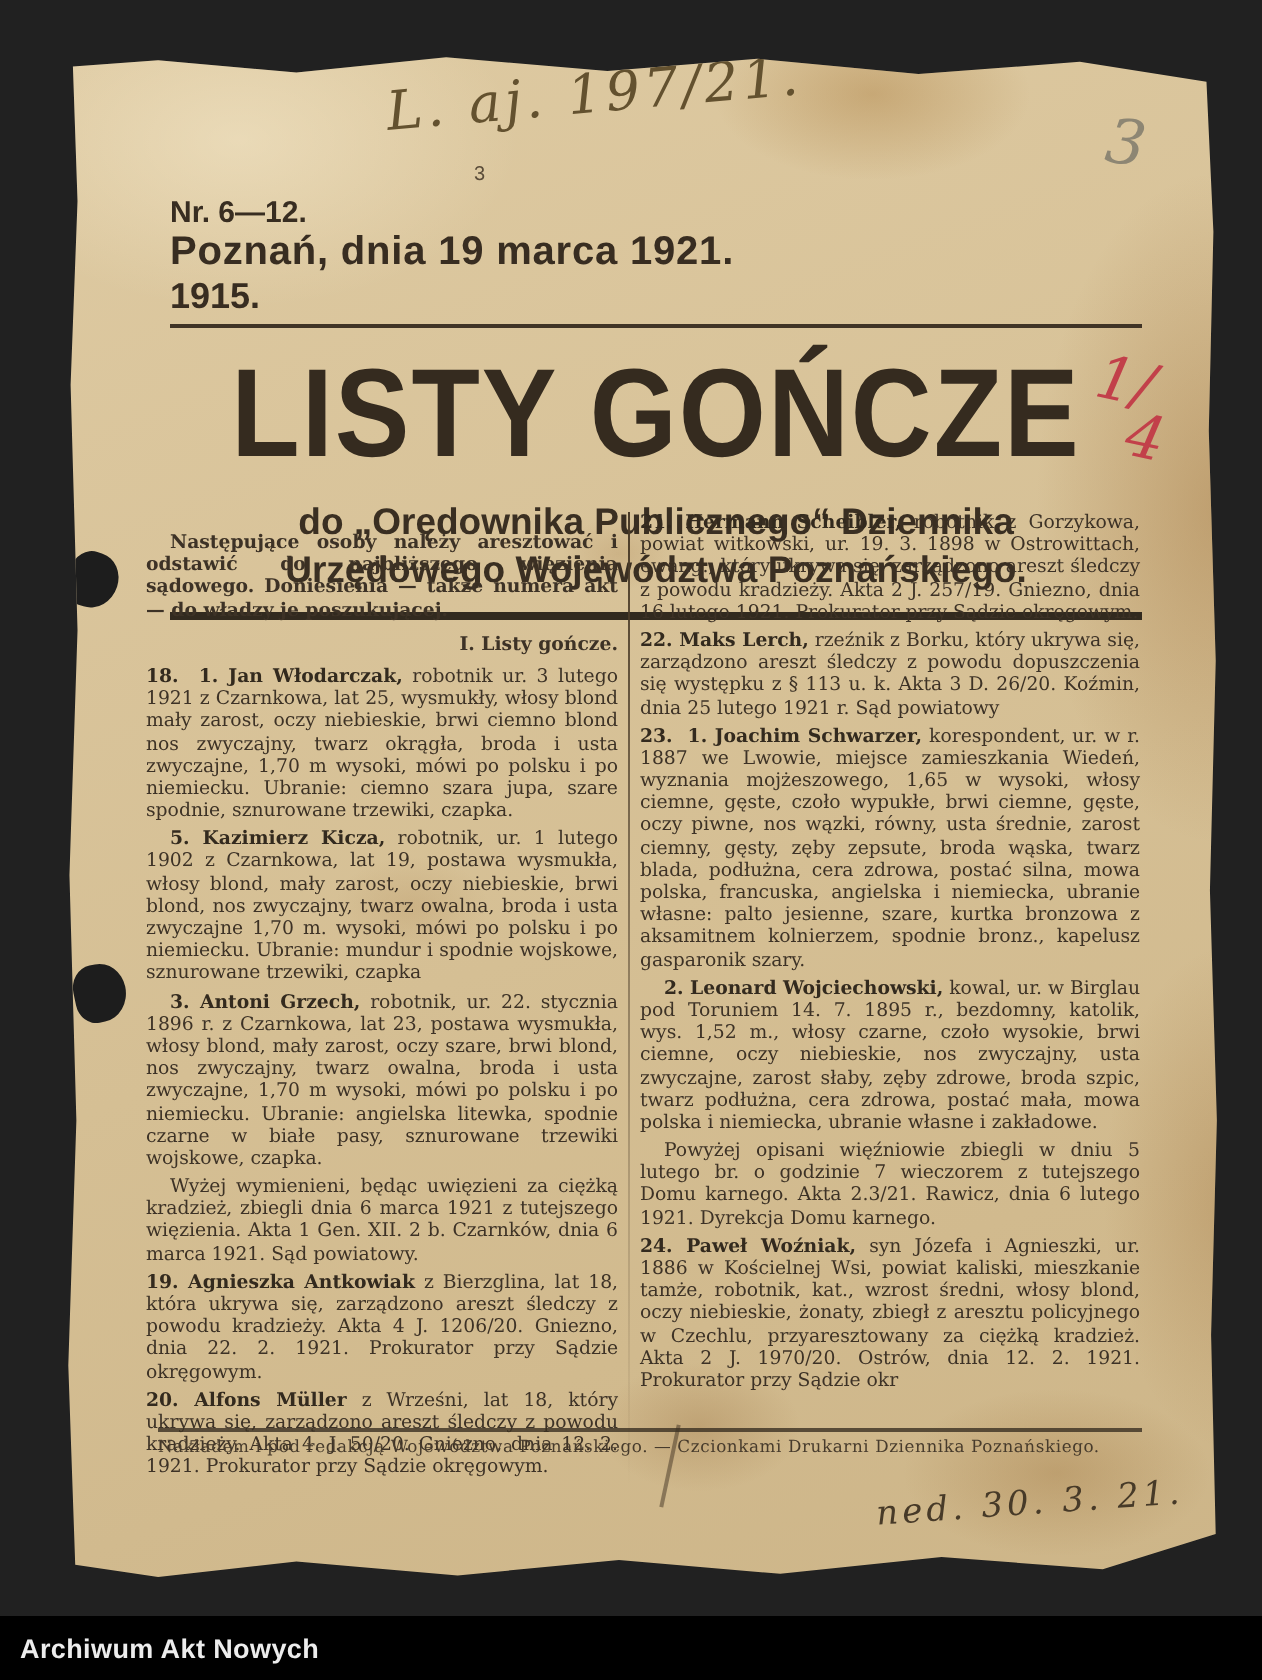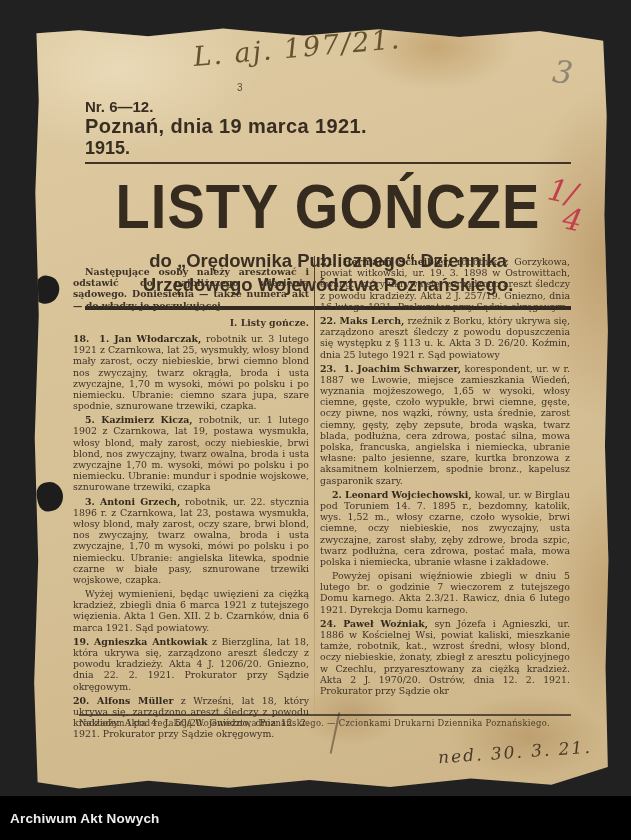--- a/index.html
+++ b/index.html
@@ -67,21 +67,21 @@
   .intro{font-weight:700;margin:10px 0 6px 0;text-indent:12px;}
   .sec-head{text-align:right;font-weight:700;margin:4px 0 5px 0;}
   .entry b{color:#332a1e;}
   
   .footer-rule{position:absolute;left:46px;top:690px;width:492px;height:1.5px;
                background:rgba(58,47,34,.8);}
   .footer{position:absolute;left:46px;top:694px;width:492px;text-align:left;
           font-family:"DejaVu Serif",serif;font-size:8.4px;letter-spacing:.3px;
           color:#473b2c;}
   
-  .archive-bar{position:absolute;left:0;bottom:0;width:631px;height:44px;
+  .archive-bar{position:absolute;left:0;bottom:0;width:631px;height:32px;
      background:#000;display:flex;align-items:center;}
   .archive-bar span{color:#ededed;font-weight:700;font-size:13.5px;
      padding-left:10px;letter-spacing:.2px;}
 </style>
 </head>
 <body>
 
 <div class="stage">
 
   <div class="paper">

